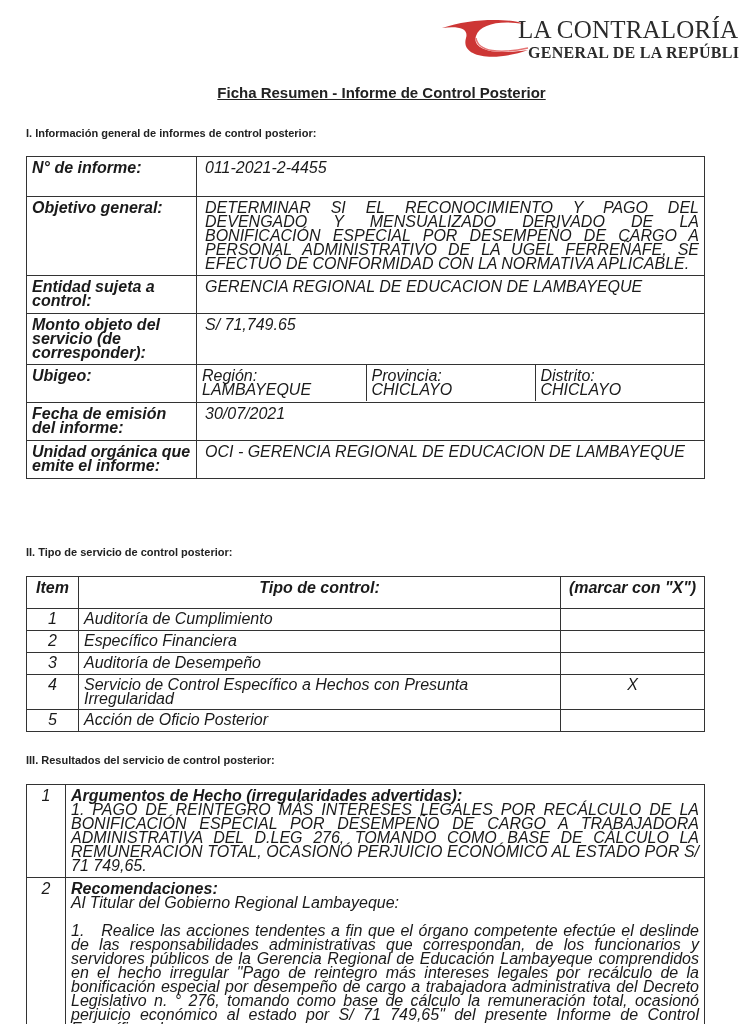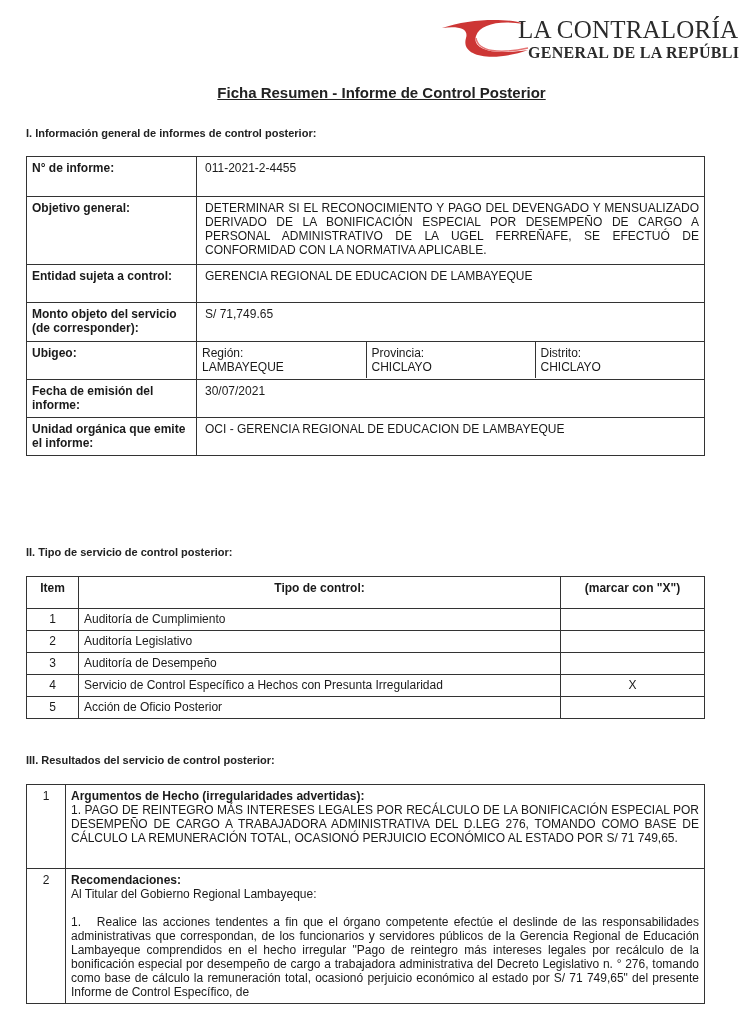--- a/index.html
+++ b/index.html
@@ -19,21 +19,21 @@
     font-size: 16px; color: #2b2b2b; font-weight: bold; letter-spacing: 0.3px; white-space: nowrap;
   }
   .doc-title {
     position: absolute; left: 0; width: 739px; top: 84px; text-align: center;
     font-size: 15px; font-weight: bold; text-decoration: underline; color: #222; margin-left: 12px;
   }
   .section-title {
     position: absolute; left: 26px; font-size: 11px; font-weight: bold; color: #222;
   }
   table { border-collapse: collapse; position: absolute; left: 26px; width: 679px; table-layout: fixed; }
-  td, th { border: 1.3px solid #333; font-size: 12px; line-height: 14px; vertical-align: top; padding: 4px 5px; }
+  td, th { border: 1.3px solid #333; font-size: 16px; line-height: 14px; vertical-align: top; padding: 4px 5px; font-style: italic; }
   .t1 .lbl { font-weight: bold; width: 160px; }
   .t1 .val { text-align: justify; padding-left: 8px; }
   .ub td { border: none; border-left: 1.3px solid #333; padding: 0 5px; }
   .ub td:first-child { border-left: none; }
   .t2 th { font-weight: bold; text-align: center; }
   .t2 td { padding: 3px 5px; height: 15px; }
   .t2 .c { text-align: center; }
   .t3 td { text-align: justify; }
   .t3 .num { text-align: center; width: 28px; }
   .b { font-weight: bold; }
@@ -124,21 +124,21 @@
     <th>Tipo de control:</th>
     <th>(marcar con "X")</th>
   </tr>
   <tr>
     <td class="c">1</td>
     <td>Auditoría de Cumplimiento</td>
     <td class="c"></td>
   </tr>
   <tr>
     <td class="c">2</td>
-    <td>Auditoría Legislativo</td>
+    <td>Específico Financiera</td>
     <td class="c"></td>
   </tr>
   <tr>
     <td class="c">3</td>
     <td>Auditoría de Desempeño</td>
     <td class="c"></td>
   </tr>
   <tr>
     <td class="c">4</td>
     <td>Servicio de Control Específico a Hechos con Presunta Irregularidad</td>

